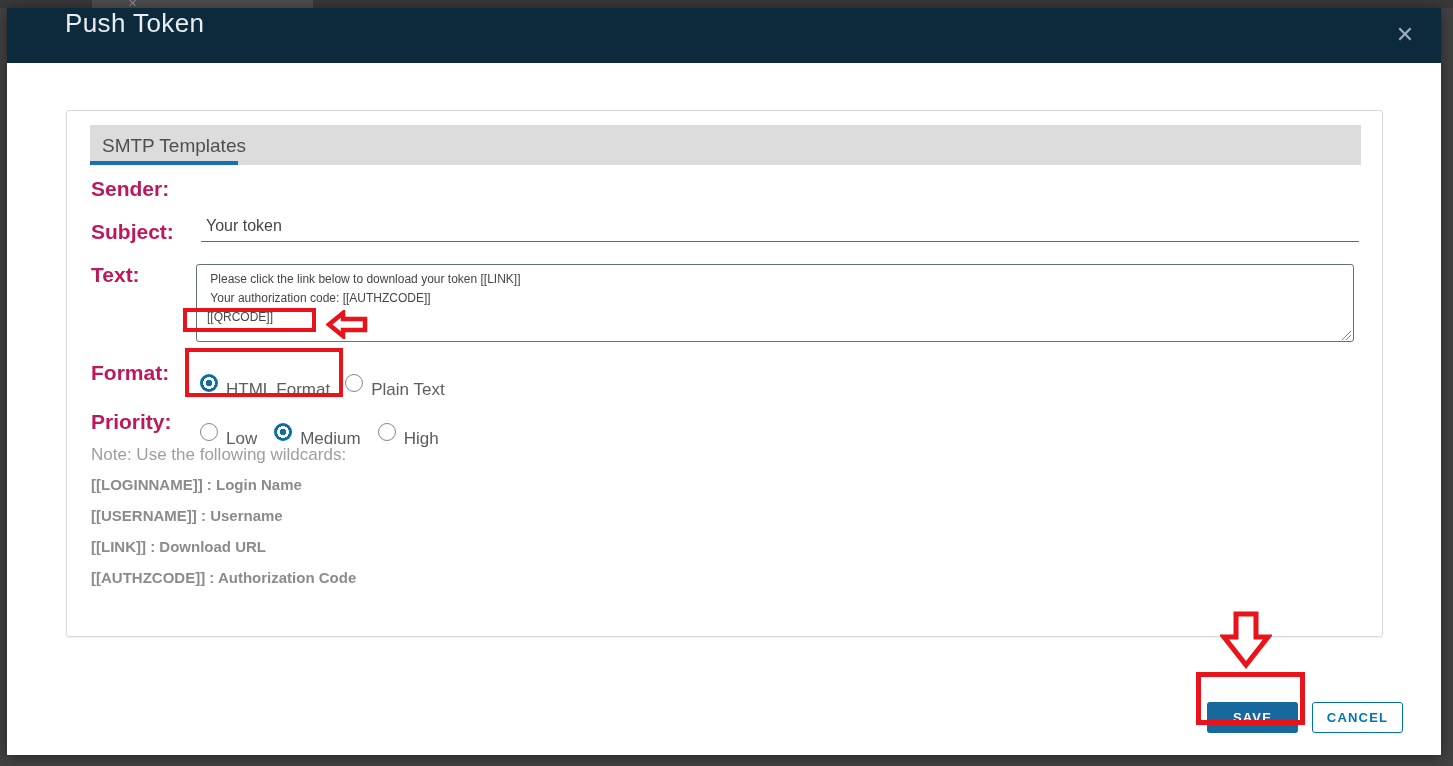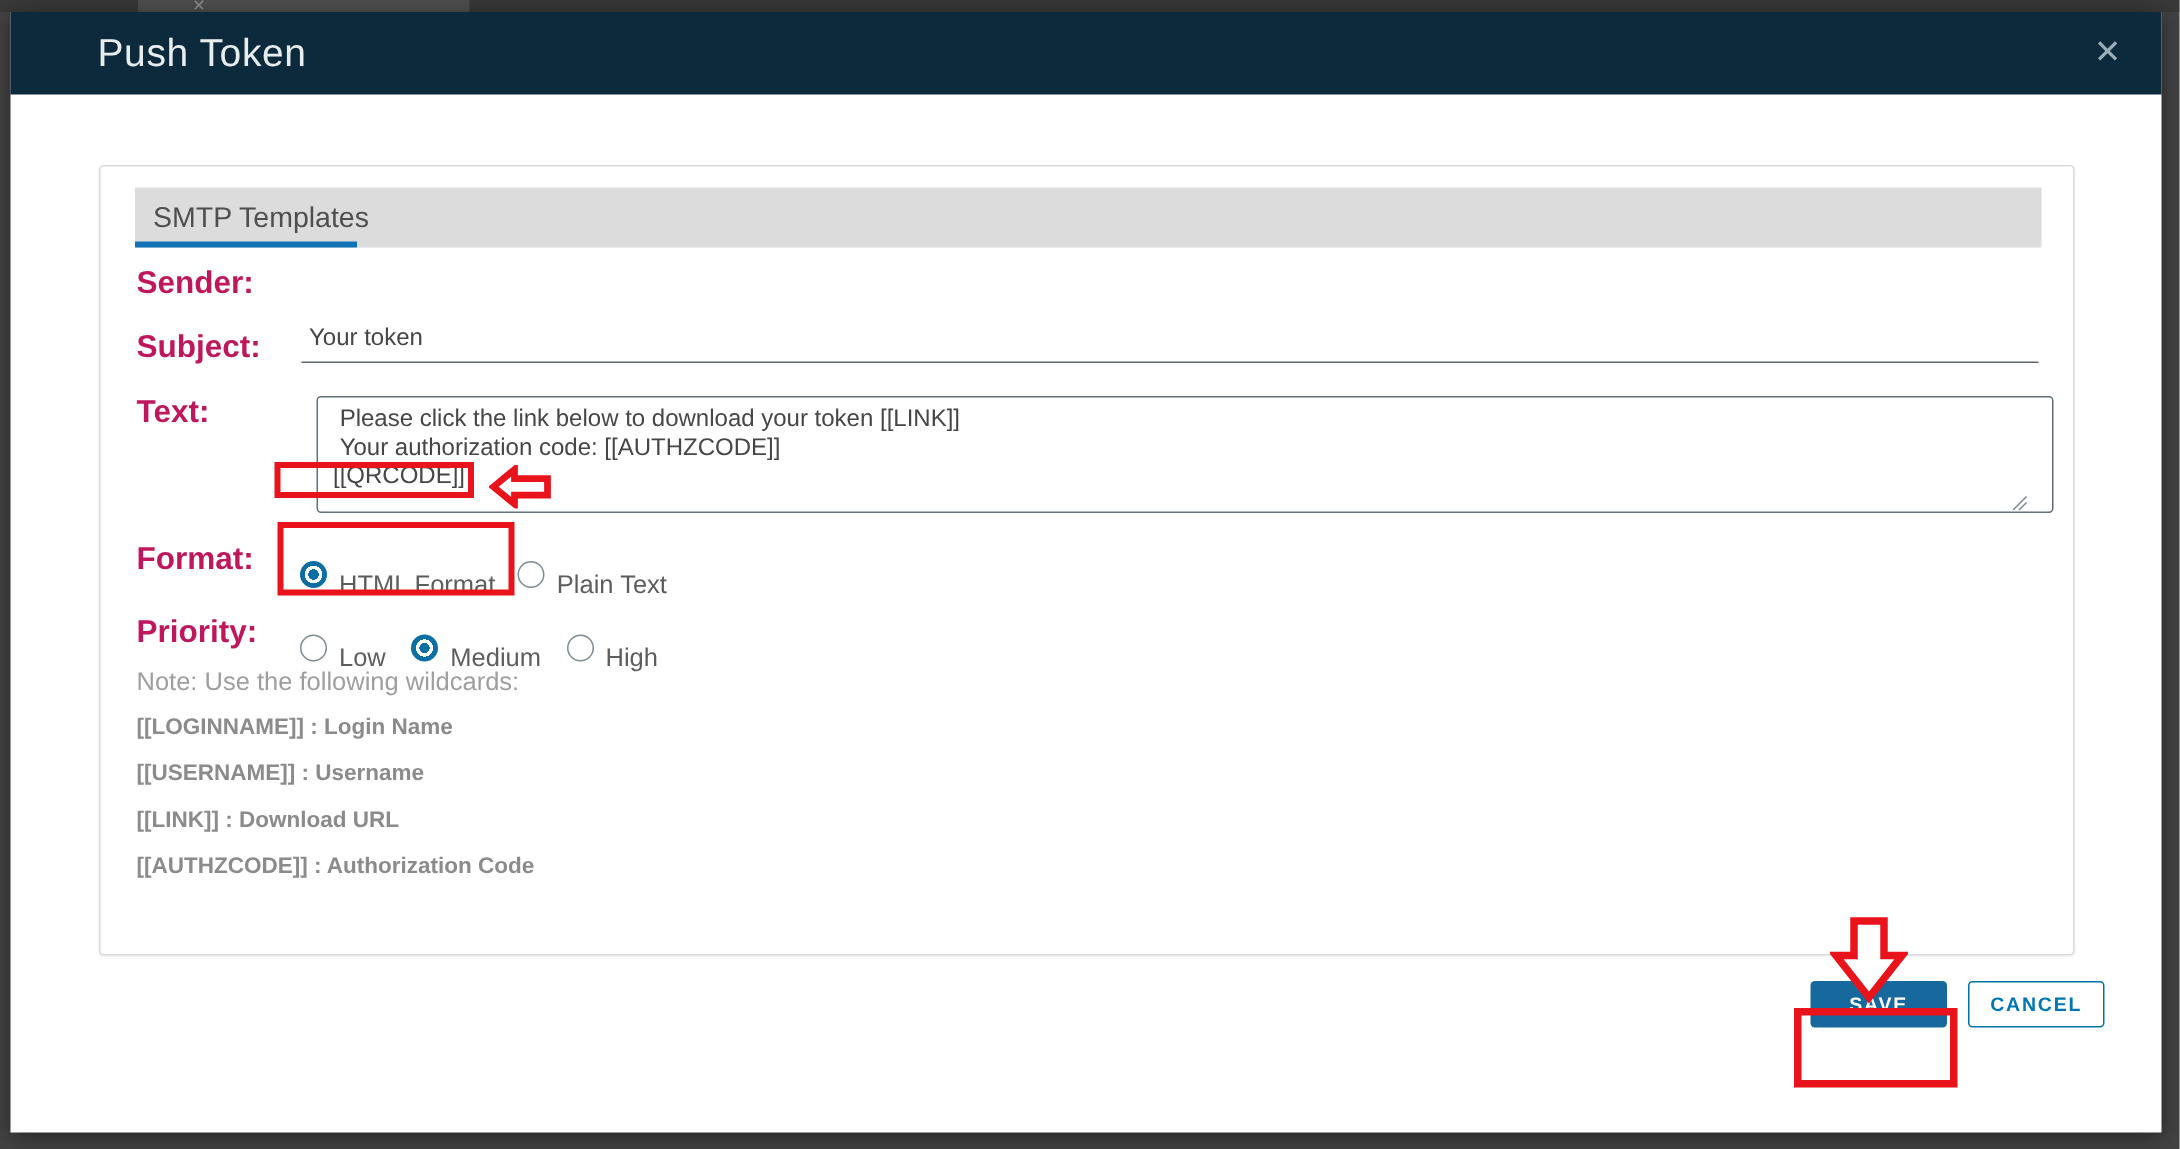--- a/index.html
+++ b/index.html
@@ -14,21 +14,21 @@
   .top-strip .bg-tab { position:absolute; left:92px; top:0; width:221px; height:8px; background:#4f4f4f; }
   .top-strip .bg-tab-close { position:absolute; left:36px; top:-3px; font-size:11px; color:#8f8f8f; }
 
   
   .modal {
     position:absolute; left:7px; top:8px; width:1434px; height:747px;
     background:#ffffff; box-shadow:0 2px 14px rgba(0,0,0,.45);
   }
   .modal-header {
     position:absolute; left:0; top:0; width:100%; height:55px;
-    background:#0c2a3b; display:flex; align-items:center;
+    background:#0c2a3b; display:flex; 
   }
   .modal-title {
     color:#e7edef; font-size:26px; font-weight:400; letter-spacing:.4px;
     padding-left:58px;
   }
   .modal-close {
     position:absolute; right:22px; top:13px; width:28px; height:28px;
     color:#9badb6; font-size:22px; font-weight:300; line-height:28px; text-align:center;
     cursor:pointer;
   }
@@ -56,24 +56,24 @@
     position:absolute; left:134px; width:1158px; font-size:16px; color:#464646;
     border-bottom:1px solid #5d676c; padding-left:5px;
   }
   .sender-label  { top:66px; }
   .sender-input  { top:63px; height:25px; }
   .subject-label { top:109px; }
   .subject-input { top:106px; height:25px; }
   .text-label    { top:152px; }
 
   .textarea {
-    position:absolute; left:144px; top:153px; width:1158px; height:78px;
+    position:absolute; left:129px; top:153px; width:1158px; height:78px;
     border:1px solid #61707a; border-radius:3px; background:#fff;
     font-family:"Liberation Sans", sans-serif;
-    font-size:16px; line-height:19px; color:#464646;
+    font-size:12px; line-height:19px; color:#464646;
     padding:5px 10px; resize:none; outline:none; white-space:pre-wrap; overflow:hidden;
   }
   .resize-handle { position:absolute; left:1273px; top:218px; width:12px; height:12px; }
 
   .format-label   { top:250px; }
   .radio-row      { position:absolute; left:133px; display:flex; align-items:center; }
   .format-row     { top:255px; gap:15px; }
   .priority-label { top:299px; }
   .priority-row   { top:304px; gap:17px; }
   .radio-item { display:flex; align-items:center; gap:8px; cursor:pointer; }
@@ -86,21 +86,21 @@
     background:radial-gradient(circle at 50% 50%, #0b6fa4 0 3.4px, #ffffff 3.4px 5.8px, #0b6fa4 5.8px 9px);
   }
   .radio-text { font-size:17px; color:#5d5d5d;margin-top:14px; }
 
   .note { position:absolute; left:24px; top:334px; font-size:17px; color:#9e9e9e; }
   .wildcards { position:absolute; left:24px; top:363px; }
   .wildcard { font-size:15px; font-weight:700; color:#8b8b8b; height:31px; line-height:22px; }
 
   
   .btn {
-    position:absolute; top:646px; width:91px; height:31px; border-radius:3px;
+    position:absolute; top:694px; width:91px; height:31px; border-radius:3px;
     font-family:"Liberation Sans", sans-serif;
     font-size:13px; font-weight:700; letter-spacing:1.2px; cursor:pointer;
     display:flex; align-items:center; justify-content:center;
   }
   .btn-save   { left:1200px; background:#17689c; color:#ffffff; border:none; }
   .btn-cancel { left:1305px; background:#ffffff; color:#0077b0; border:1px solid #0072a3; }
 
   
   .anno-box { position:absolute; border-style:solid; border-color:#e8131b; background:transparent; pointer-events:none; }
   .anno-qrcode { left:176px; top:300px; width:133px; height:24px; border-width:4px; }

